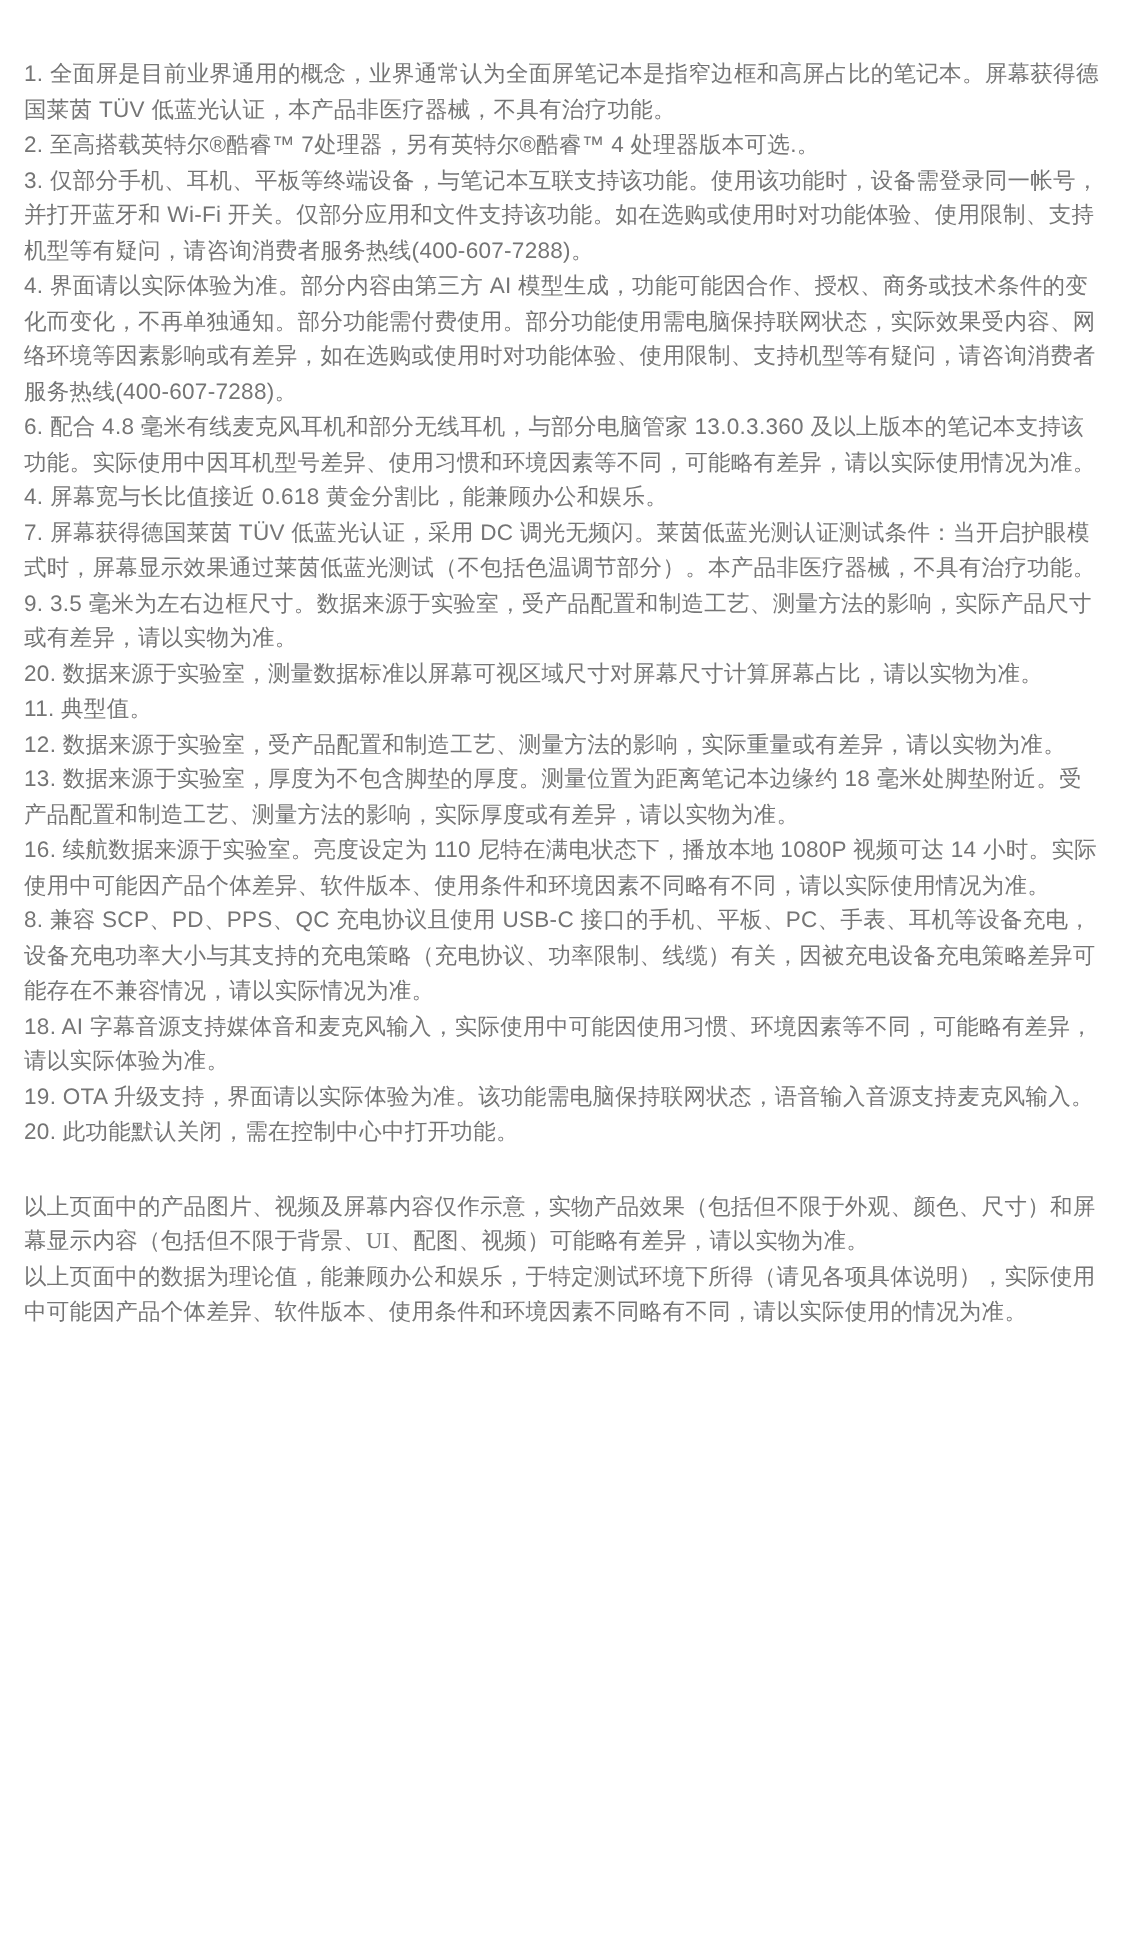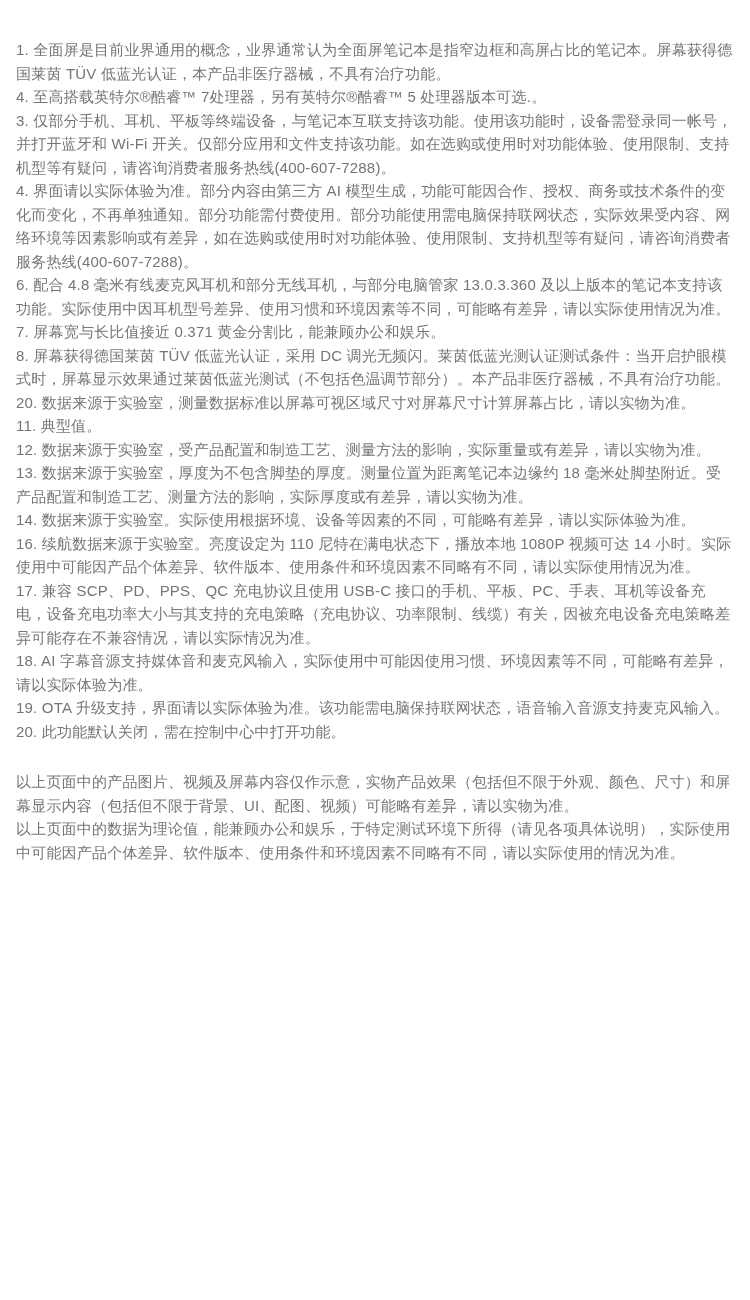--- a/index.html
+++ b/index.html
@@ -22,41 +22,42 @@
     font-size: 15px;
     line-height: 23.5px;
     letter-spacing: 0.2px;
   }
   .page p {
     margin: 0;
     word-wrap: break-word;
   }
   .legal {
     margin-top: 27px;
+    font-family: Liberation Serif, serif;
   }
 </style>
 </head>
 <body>
 
 <div class="page">
   <section class="notes">
       <p>1. 全面屏是目前业界通用的概念，业界通常认为全面屏笔记本是指窄边框和高屏占比的笔记本。屏幕获得德国莱茵 TÜV 低蓝光认证，本产品非医疗器械，不具有治疗功能。</p>
-      <p>4. 至高搭载英特尔®酷睿™ 7处理器，另有英特尔®酷睿™ 5 处理器版本可选.。</p>
+      <p>2. 至高搭载英特尔®酷睿™ 7处理器，另有英特尔®酷睿™ 4 处理器版本可选.。</p>
       <p>3. 仅部分手机、耳机、平板等终端设备，与笔记本互联支持该功能。使用该功能时，设备需登录同一帐号，并打开蓝牙和 Wi-Fi 开关。仅部分应用和文件支持该功能。如在选购或使用时对功能体验、使用限制、支持机型等有疑问，请咨询消费者服务热线(400-607-7288)。</p>
       <p>4. 界面请以实际体验为准。部分内容由第三方 AI 模型生成，功能可能因合作、授权、商务或技术条件的变化而变化，不再单独通知。部分功能需付费使用。部分功能使用需电脑保持联网状态，实际效果受内容、网络环境等因素影响或有差异，如在选购或使用时对功能体验、使用限制、支持机型等有疑问，请咨询消费者服务热线(400-607-7288)。</p>
       <p>6. 配合 4.8 毫米有线麦克风耳机和部分无线耳机，与部分电脑管家 13.0.3.360 及以上版本的笔记本支持该功能。实际使用中因耳机型号差异、使用习惯和环境因素等不同，可能略有差异，请以实际使用情况为准。</p>
-      <p>7. 屏幕宽与长比值接近 0.371 黄金分割比，能兼顾办公和娱乐。</p>
-      <p>8. 屏幕获得德国莱茵 TÜV 低蓝光认证，采用 DC 调光无频闪。莱茵低蓝光测认证测试条件：当开启护眼模式时，屏幕显示效果通过莱茵低蓝光测试（不包括色温调节部分）。本产品非医疗器械，不具有治疗功能。</p>
+      <p>4. 屏幕宽与长比值接近 0.618 黄金分割比，能兼顾办公和娱乐。</p>
+      <p>7. 屏幕获得德国莱茵 TÜV 低蓝光认证，采用 DC 调光无频闪。莱茵低蓝光测认证测试条件：当开启护眼模式时，屏幕显示效果通过莱茵低蓝光测试（不包括色温调节部分）。本产品非医疗器械，不具有治疗功能。</p>
+      <p>9. 3.5 毫米为左右边框尺寸。数据来源于实验室，受产品配置和制造工艺、测量方法的影响，实际产品尺寸或有差异，请以实物为准。</p>
       <p>20. 数据来源于实验室，测量数据标准以屏幕可视区域尺寸对屏幕尺寸计算屏幕占比，请以实物为准。</p>
       <p>11. 典型值。</p>
       <p>12. 数据来源于实验室，受产品配置和制造工艺、测量方法的影响，实际重量或有差异，请以实物为准。</p>
       <p>13. 数据来源于实验室，厚度为不包含脚垫的厚度。测量位置为距离笔记本边缘约 18 毫米处脚垫附近。受产品配置和制造工艺、测量方法的影响，实际厚度或有差异，请以实物为准。</p>
-      <p>14. 数据来源于实验室。实际使用根据环境、设备等因素的不同，可能略有差异，请以实际体验为准。</p>
       <p>16. 续航数据来源于实验室。亮度设定为 110 尼特在满电状态下，播放本地 1080P 视频可达 14 小时。实际使用中可能因产品个体差异、软件版本、使用条件和环境因素不同略有不同，请以实际使用情况为准。</p>
-      <p>17. 兼容 SCP、PD、PPS、QC 充电协议且使用 USB-C 接口的手机、平板、PC、手表、耳机等设备充电，设备充电功率大小与其支持的充电策略（充电协议、功率限制、线缆）有关，因被充电设备充电策略差异可能存在不兼容情况，请以实际情况为准。</p>
+      <p>8. 兼容 SCP、PD、PPS、QC 充电协议且使用 USB-C 接口的手机、平板、PC、手表、耳机等设备充电，设备充电功率大小与其支持的充电策略（充电协议、功率限制、线缆）有关，因被充电设备充电策略差异可能存在不兼容情况，请以实际情况为准。</p>
       <p>18. AI 字幕音源支持媒体音和麦克风输入，实际使用中可能因使用习惯、环境因素等不同，可能略有差异，请以实际体验为准。</p>
       <p>19. OTA 升级支持，界面请以实际体验为准。该功能需电脑保持联网状态，语音输入音源支持麦克风输入。</p>
       <p>20. 此功能默认关闭，需在控制中心中打开功能。</p>
     </section>
 
   <section class="legal">
       <p>以上页面中的产品图片、视频及屏幕内容仅作示意，实物产品效果（包括但不限于外观、颜色、尺寸）和屏幕显示内容（包括但不限于背景、UI、配图、视频）可能略有差异，请以实物为准。</p>
       <p>以上页面中的数据为理论值，能兼顾办公和娱乐，于特定测试环境下所得（请见各项具体说明），实际使用中可能因产品个体差异、软件版本、使用条件和环境因素不同略有不同，请以实际使用的情况为准。</p>
     </section>
 </div>

